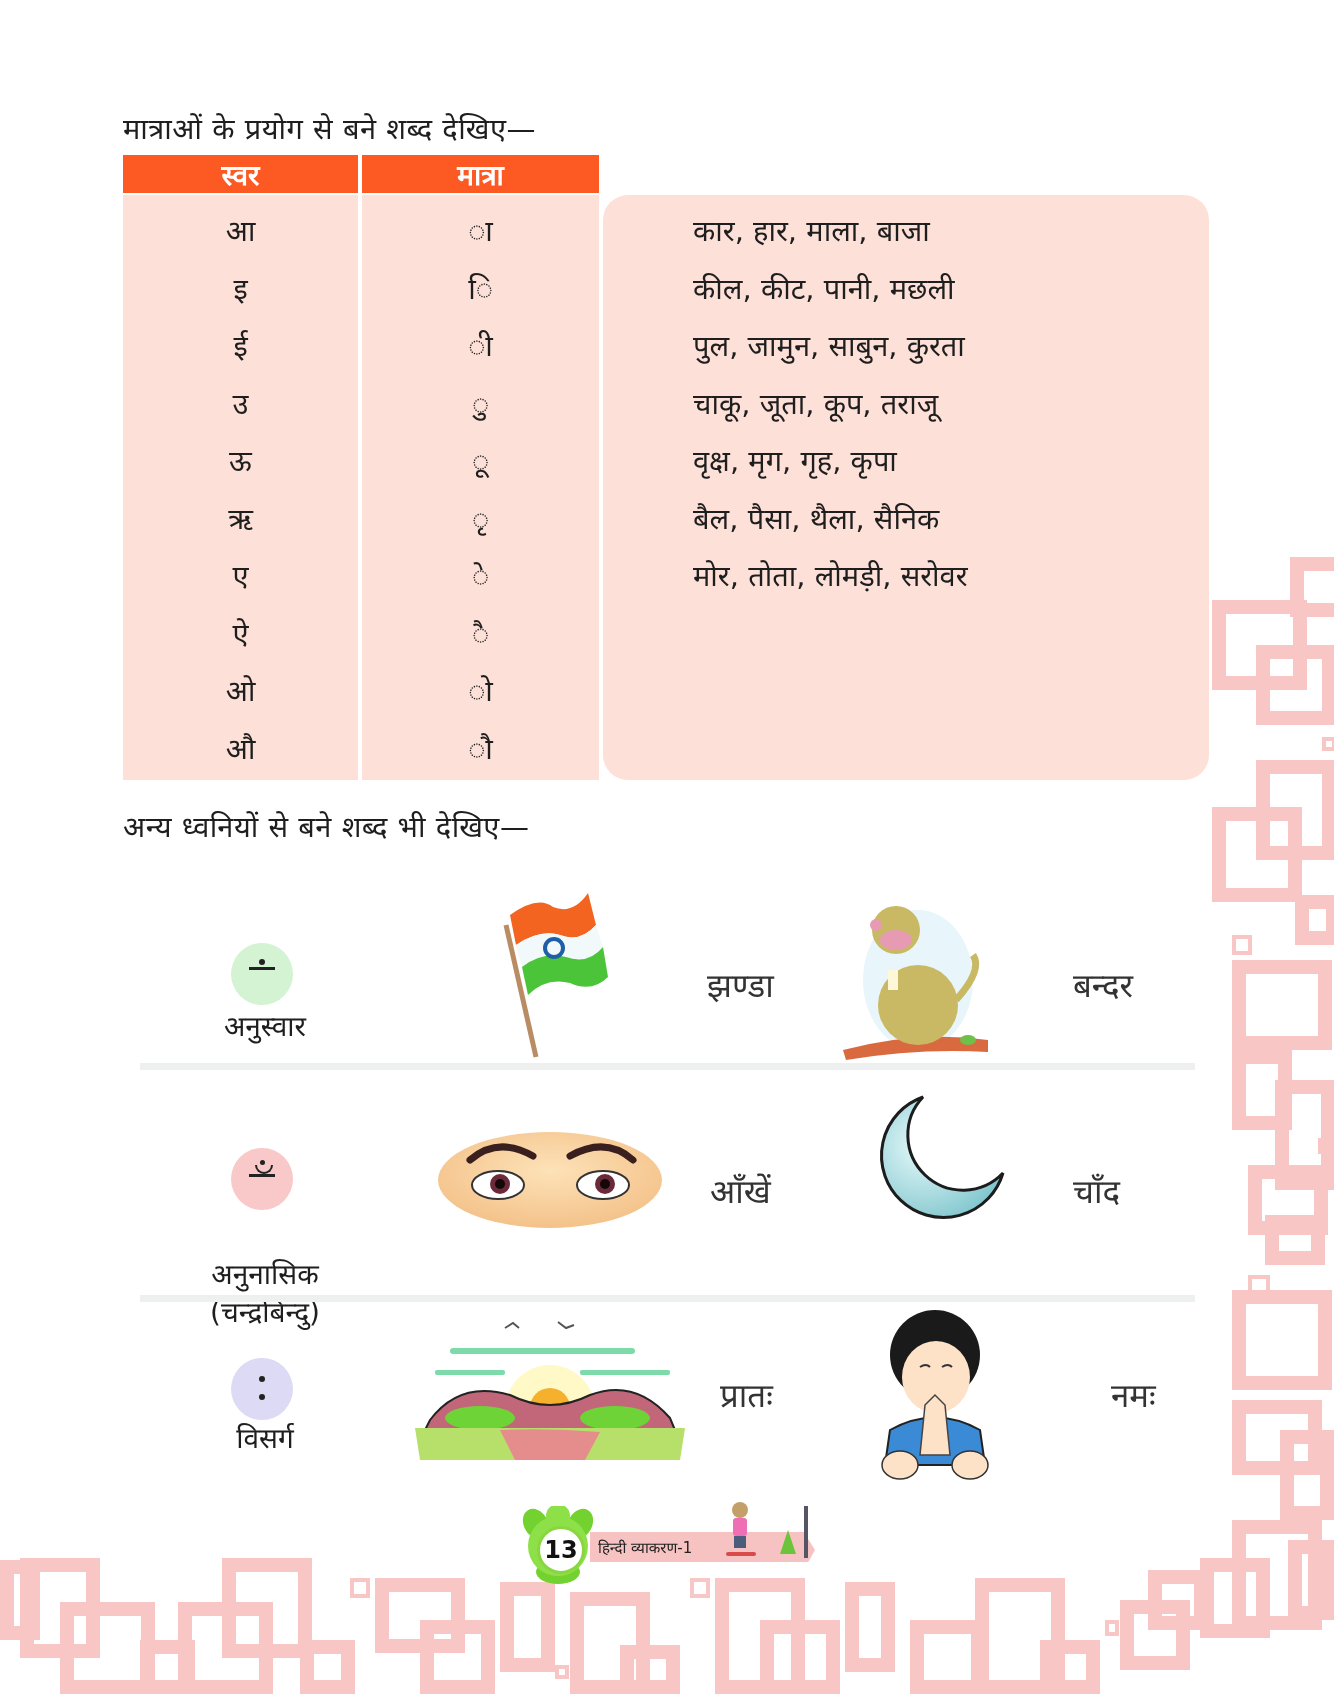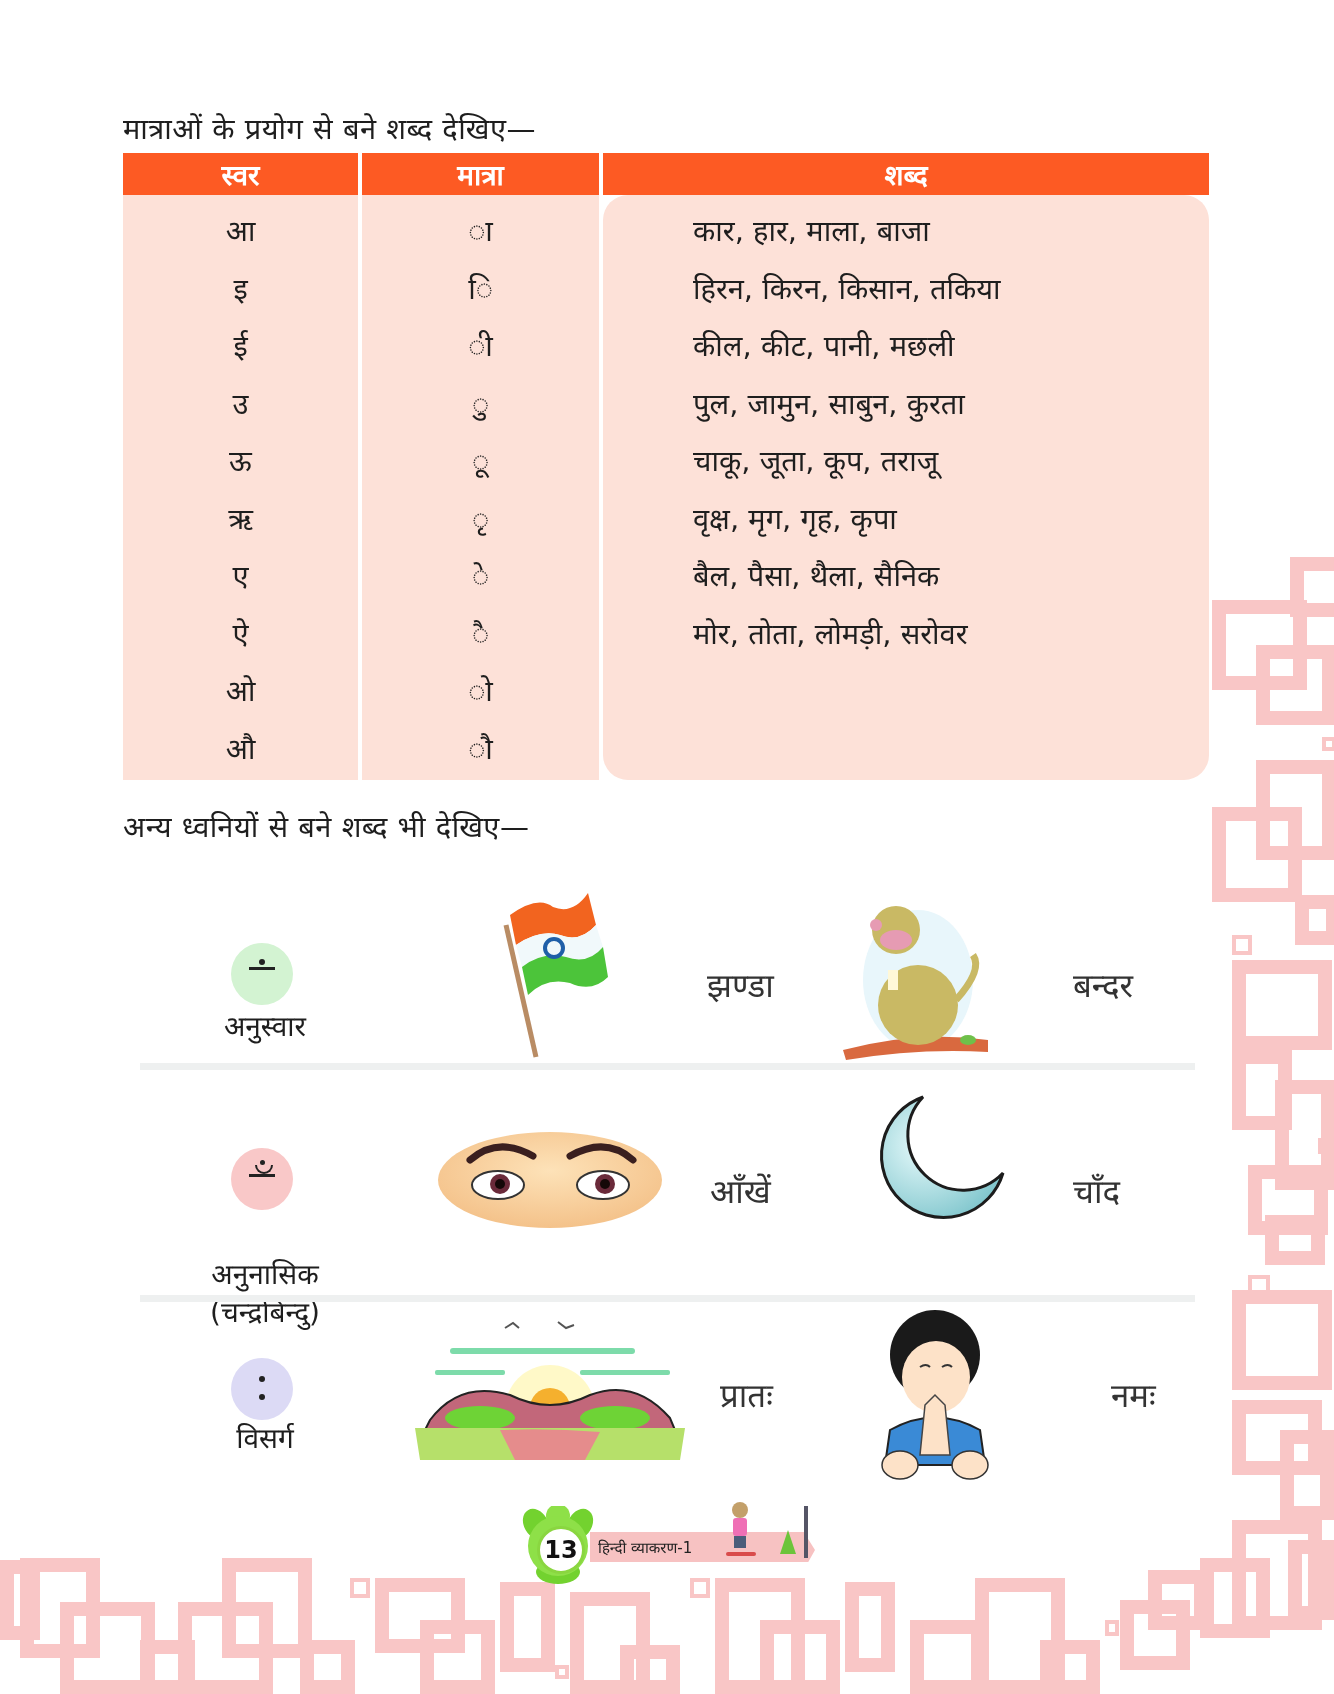--- a/index.html
+++ b/index.html
@@ -2,21 +2,21 @@
 <html><head>
 <meta charset="utf-8">
 <style>
   html, body { margin:0; padding:0; }
   body { width:1334px; height:1694px; position:relative; background:#ffffff; overflow:hidden;
          font-family:"DejaVu Sans", "Liberation Sans", sans-serif; color:#1e1e1e; }
   .abs { position:absolute; }
   .heading { font-size:29px; letter-spacing:0.5px; }
   
   .tbl { position:absolute; left:123px; top:153px; width:1086px; }
-  .thead { display:flex; height:42px; }
+  .thead { display:flex; height:42px;align-items:center; }
   .th { background:#fd5a23; color:#fff; font-weight:bold; font-size:28px; display:flex;
         align-items:center; justify-content:center; }
   .tbody { display:flex; background:transparent; }
   .col { background:#fde1d8; padding-top:6px; padding-bottom:4px; }
   .c1 { width:235px; margin-right:4px; }
   .c2 { width:237px; margin-right:4px; }
   .c3 { width:606px;border-radius:25px; }
   .cell { height:57.5px; display:flex; align-items:center; font-size:29px; }
   .c1 .cell, .c2 .cell { justify-content:center; }
   .c3 .cell { padding-left:90px; }
@@ -90,21 +90,20 @@
   <div class="sq" style="left:1232px;top:1520px;width:90px;height:110px;"></div>
   <div class="sq" style="left:1288px;top:1540px;width:46px;height:80px;"></div>
 </div>
 
 <div class="abs heading" style="left:123px;top:108px;">मात्राओं के प्रयोग से बने शब्द देखिए—</div>
 
 <div class="tbl">
   <div class="thead">
     <div class="th" style="width:235px;margin-right:4px;">स्वर</div>
     <div class="th" style="width:237px;margin-right:4px;">मात्रा</div>
-    <div class="th" style="width:606px;">शब्द</div>
   </div>
   <div class="tbody">
     <div class="col c1">
       <div class="cell">आ</div>
       <div class="cell">इ</div>
       <div class="cell">ई</div>
       <div class="cell">उ</div>
       <div class="cell">ऊ</div>
       <div class="cell">ऋ</div>
       <div class="cell">ए</div>
@@ -119,21 +118,20 @@
       <div class="cell">ु</div>
       <div class="cell">ू</div>
       <div class="cell">ृ</div>
       <div class="cell">े</div>
       <div class="cell">ै</div>
       <div class="cell">ो</div>
       <div class="cell">ौ</div>
     </div>
     <div class="col c3">
       <div class="cell">कार, हार, माला, बाजा</div>
-      <div class="cell">हिरन, किरन, किसान, तकिया</div>
       <div class="cell">कील, कीट, पानी, मछली</div>
       <div class="cell">पुल, जामुन, साबुन, कुरता</div>
       <div class="cell">चाकू, जूता, कूप, तराजू</div>
       <div class="cell">वृक्ष, मृग, गृह, कृपा</div>
       <div class="cell">बैल, पैसा, थैला, सैनिक</div>
       <div class="cell">मोर, तोता, लोमड़ी, सरोवर</div>
     </div>
   </div>
 </div>
 

